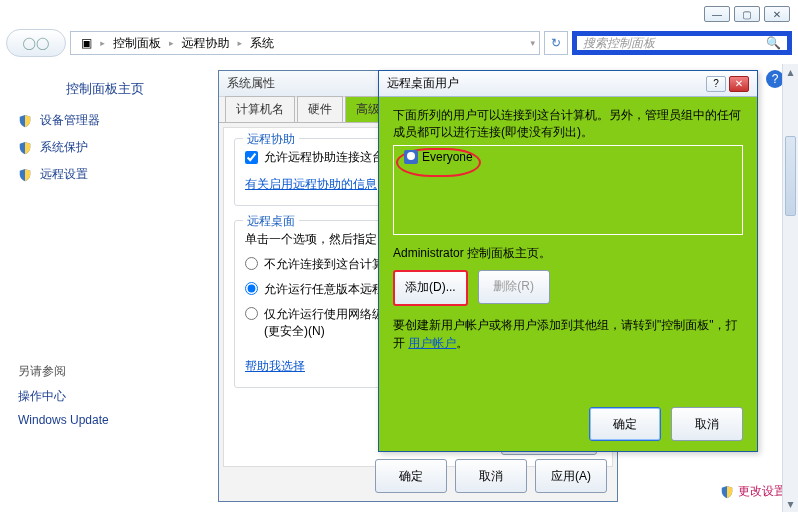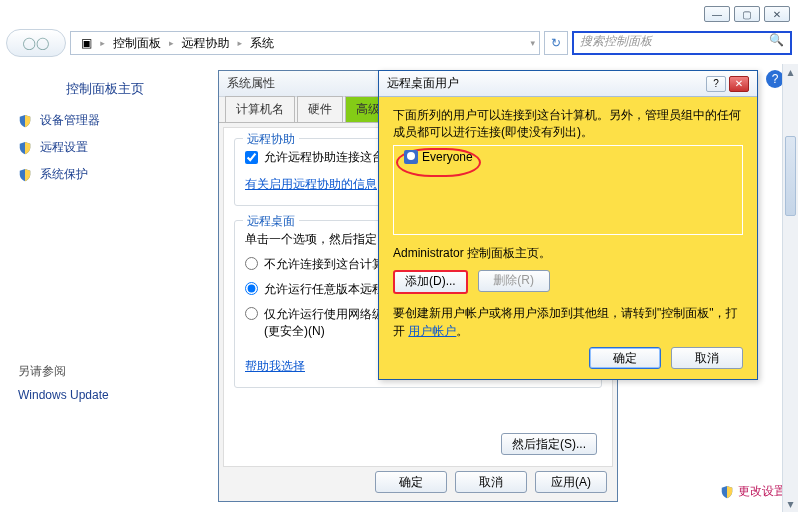--- a/index.html
+++ b/index.html
@@ -7,21 +7,21 @@
 
 .window-controls { position:absolute; top:6px; right:8px; display:flex; gap:4px; }
 .window-controls span { width:26px; height:16px; border:1px solid #7a8a9a; border-radius:2px; background:linear-gradient(#f8fbfe,#e3eef8); display:flex; align-items:center; justify-content:center; color:#456; font-size:10px; }
 
 .addr-bar { position:absolute; top:28px; left:6px; right:6px; height:30px; display:flex; align-items:center; gap:4px; }
 .nav-back { width:60px; height:28px; border:1px solid #c8d4e0; border-radius:14px; background:linear-gradient(#fff,#e6eef6); display:flex; align-items:center; justify-content:center; color:#8aa; }
 .breadcrumb { flex:1; height:24px; border:1px solid #b5c4d6; background:#fff; display:flex; align-items:center; padding:0 4px; gap:2px; }
 .breadcrumb .seg { padding:0 6px; color:#000; }
 .breadcrumb .sep { color:#999; font-size:9px; }
 .refresh { width:24px; height:24px; border:1px solid #b5c4d6; background:#fff; display:flex; align-items:center; justify-content:center; color:#3b78c4; }
-.search { width:220px; height:24px; border:2px solid #1d4ed8; background:#fff; display:flex; padding:0 6px; color:#999; font-style:italic; }
+.search { width:220px; height:24px; border:5px solid #1d4ed8; background:#fff; display:flex; align-items:center; padding:0 6px; color:#999; font-style:italic; }
 .search .mag { margin-left:auto; color:#3b78c4; font-style:normal; }
 
 .body-area { position:absolute; top:64px; left:0; right:0; bottom:0; display:flex; }
 .sidebar { width:210px; padding:16px 18px; background:#fff; }
 .sidebar h3 { font-size:13px; color:#1b3f8f; font-weight:normal; margin-bottom:14px;margin-left:48px; }
 .sidebar .link { display:flex; align-items:center; gap:8px; color:#1b3f8f; margin:10px 0; cursor:pointer; }
 .sidebar .see-also { margin-top:180px; color:#555; }
 .sidebar .sa-link { color:#1b3f8f; margin:8px 0; cursor:pointer; }
 
 .props-win { position:absolute; left:218px; top:70px; width:400px; height:432px; border:1px solid #5b7fa8; background:#f3f3f3; }
@@ -31,24 +31,24 @@
 .tab.active { background:#84cc16; }
 .props-body { background:#fff; margin:4px; border:1px solid #ddd; padding:10px; height:340px; }
 .group { border:1px solid #d6dce2; border-radius:3px; padding:10px 10px 12px; margin-bottom:14px; position:relative; }
 .group-title { position:absolute; top:-8px; left:8px; background:#fff; padding:0 4px; color:#1b5fbf; }
 .checkbox-row { display:flex; align-items:center; gap:6px; color:#000; }
 .checkbox-row input { width:13px; height:13px; }
 .inline-link { color:#0b57d0; text-decoration:underline; cursor:pointer; display:inline-block; margin-top:10px; }
 .radio-row { display:flex; align-items:flex-start; gap:6px; margin:8px 0; color:#000; }
 .radio-row input { margin-top:1px; }
 .props-footer { position:absolute; bottom:8px; right:10px; display:flex; gap:8px; }
-.btn { min-width:72px; height:22px; border:1px solid #8a9db5; background:linear-gradient(#fefefe,#e6edf5); border-radius:3px; display:flex; align-items:center; justify-content:center; color:#000; padding:10px 10px; cursor:pointer; }
+.btn { min-width:72px; height:22px; border:1px solid #8a9db5; background:linear-gradient(#fefefe,#e6edf5); border-radius:3px; display:flex; align-items:center; justify-content:center; color:#000; padding:16px 10px; cursor:pointer; }
 .select-users { position:absolute; bottom:46px; right:20px; }
 
-.rdp-win { position:absolute; left:378px; top:70px; width:380px; height:310px; border:1px solid #1c5aa8; background:#fde047; box-shadow:2px 2px 6px rgba(0,0,0,.2); }
+.rdp-win { position:absolute; left:378px; top:70px; width:380px; height:382px; border:1px solid #1c5aa8; background:#84cc16; box-shadow:2px 2px 6px rgba(0,0,0,.2); }
 .rdp-title { height:26px; background:linear-gradient(#fdfdfe,#e7eef7); border-bottom:1px solid #a7bdd6; display:flex; align-items:center; padding:0 8px; color:#000; }
 .rdp-title .tbtns { margin-left:auto; display:flex; gap:3px; }
 .rdp-title .tbtns span { width:20px; height:16px; border:1px solid #9fb2c8; border-radius:2px; display:flex; align-items:center; justify-content:center; font-size:10px; background:linear-gradient(#fcfefe,#e7eef7); }
 .rdp-title .tbtns .close { background:linear-gradient(#f08080,#c83232); border-color:#a02020; color:#fff; }
 .rdp-body { padding:10px 14px; }
 .rdp-body .desc { color:#000; line-height:1.4; }
 .user-list { height:90px; border:1px solid #fff; margin:4px 0 10px; padding:2px; }
 .user-item { display:flex; align-items:center; gap:4px; }
 .circle-annot { border:2px solid #e23; border-radius:50%/60%; padding:0 6px 11px; display:inline-flex; align-items:center; gap:4px; }
 .user-icon { width:14px; height:14px; background:#3a6cc8; border-radius:2px; display:inline-block; position:relative; }
@@ -111,30 +111,31 @@
           <path fill="#3b78c4" d="M8 1l6 2v4c0 4-3 7-6 8-3-1-6-4-6-8V3z"></path>
           <path fill="#ffd24d" d="M8 1v14c3-1 6-4 6-8V3z"></path>
         </svg>
       <span>设备管理器</span>
     </div>
     <div class="link">
       <svg class="shield-svg" viewBox="0 0 16 16">
           <path fill="#3b78c4" d="M8 1l6 2v4c0 4-3 7-6 8-3-1-6-4-6-8V3z"></path>
           <path fill="#ffd24d" d="M8 1v14c3-1 6-4 6-8V3z"></path>
         </svg>
-      <span>远程设置</span>
+      <span>系统保护</span>
     </div>
     <div class="link">
       <svg class="shield-svg" viewBox="0 0 16 16">
           <path fill="#3b78c4" d="M8 1l6 2v4c0 4-3 7-6 8-3-1-6-4-6-8V3z"></path>
           <path fill="#ffd24d" d="M8 1v14c3-1 6-4 6-8V3z"></path>
         </svg>
-      <span>系统保护</span>
+      <span>远程设置</span>
     </div>
     <div class="see-also">另请参阅</div>
+    <div class="sa-link">操作中心</div>
     <div class="sa-link">Windows Update</div>
   </div>
 </div>
 
 <div class="props-win">
   <div class="props-title">系统属性</div>
   <div class="tabs">
     <div class="tab">计算机名</div>
     <div class="tab">硬件</div>
     <div class="tab active">高级</div>

